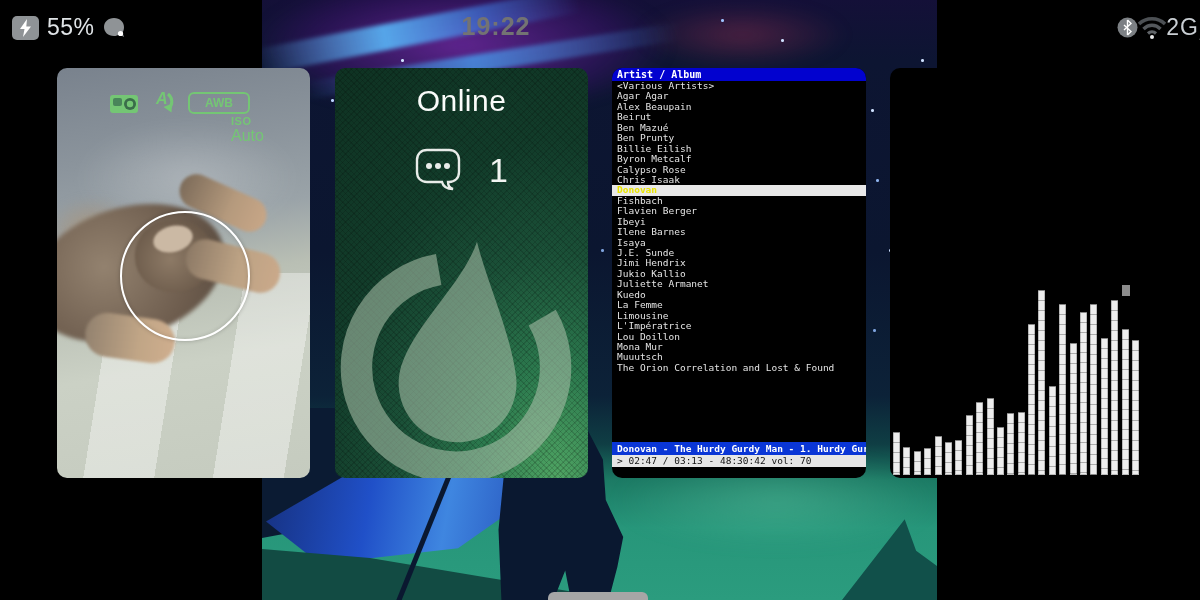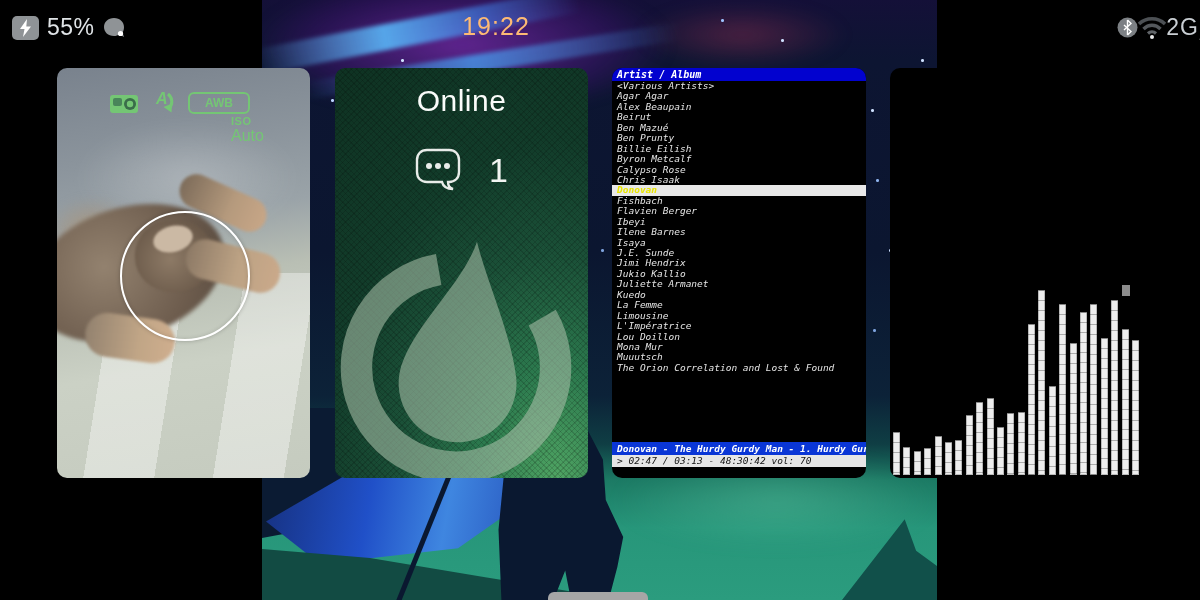--- a/index.html
+++ b/index.html
@@ -35,21 +35,21 @@
     clip-path:polygon(0 100%,66% 5%,78% 42%,100% 60%,100% 100%);}
   .figure{left:222px;top:415px;width:145px;height:185px;background:#0a1830;
     clip-path:polygon(12% 100%,10% 62%,14% 30%,24% 8%,48% 0,70% 6%,82% 24%,84% 46%,96% 66%,92% 82%,86% 100%,60% 100%,56% 84%,48% 100%);}
   .spear{left:162px;top:452px;width:5px;height:160px;background:#0a1830;transform:rotate(22deg);}
   .home-indicator{left:286px;top:592px;width:100px;height:10px;background:#a6a6a6;border-radius:6px 6px 0 0;}
   
   #statusbar{position:absolute;left:0;top:0;width:1200px;height:58px;padding-left:35px;}
   .sb-left{position:absolute;left:12px;top:14px;display:flex;align-items:center;gap:8px;}
   .battery-icon{width:27px;height:24px;background:#8f9396;border-radius:5px;display:flex;align-items:center;justify-content:center;}
   .batt-pct{font-size:23px;color:#dfe3e6;letter-spacing:.5px;}
-  .clock{position:absolute;left:0;top:12px;width:992px;text-align:center;font-size:25px;font-weight:400;color:#fdba74;letter-spacing:1px;}
+  .clock{position:absolute;left:0;top:12px;width:992px;text-align:center;font-size:25px;font-weight:700;color:#737373;letter-spacing:1px;}
   .sb-right{position:absolute;right:10px;top:14px;display:flex;align-items:center;gap:0;}
   .net-type{font-size:23px;color:#c9ced3;letter-spacing:1px;}
   .sig-tri{position:relative;width:26px;height:24px;
     background:linear-gradient(315deg,#555 20%,#8a8d90 45%,#e8e8e8 72%);
     clip-path:polygon(100% 0,100% 100%,0 100%);}
   .sig-tri span{position:absolute;left:9px;top:4px;font-size:15px;font-weight:bold;color:#1c1c1c;}
   
   .cover{position:absolute;top:68px;width:253px;height:410px;border-radius:10px;overflow:hidden;}
   
   #cover-camera{left:57px;background:linear-gradient(170deg,#79828d 0%,#8b949c 22%,#9aa3a8 38%,#b9bfb4 52%,#cbd1c5 70%,#c5cbbf 100%);}
@@ -83,21 +83,21 @@
   #cover-online{left:335px;
     background:radial-gradient(140% 120% at 88% 100%,#4fa463 0%,#2c7a4e 22%,#1b5138 45%,#123c2a 68%,#0f3323 100%);}
   #cover-online .hatch{position:absolute;inset:0;
     background:repeating-linear-gradient(45deg,rgba(0,0,0,.14) 0 1px,transparent 1px 4px),
                repeating-linear-gradient(-45deg,rgba(0,0,0,.14) 0 1px,transparent 1px 4px);}
   .online-title{position:absolute;left:0;top:16px;width:253px;text-align:center;font-size:30px;font-weight:300;color:#fafcfa;letter-spacing:.5px;}
   .msg-row{position:absolute;left:0;top:80px;width:253px;display:flex;align-items:center;justify-content:center;gap:26px;}
   .msg-count{font-size:34px;font-weight:300;color:#f2f5f2;}
   .mm-logo{position:absolute;left:-10px;top:158px;width:262px;height:262px;opacity:.58;}
   
-  #cover-music{left:612px;width:254px;background:#000;font-family:"DejaVu Sans Mono",monospace;display:flex;flex-direction:column;font-style:italic;}
+  #cover-music{left:612px;width:254px;background:#000;font-family:"DejaVu Sans Mono",monospace;display:flex;flex-direction:column;}
   .m-header{height:13px;line-height:13px;background:#0202cf;color:#fff;font-weight:bold;font-size:10px;padding-left:5px;white-space:nowrap;}
   .mrow{height:10.45px;line-height:10.5px;font-size:9.5px;color:#e4e4e4;padding-left:5px;white-space:nowrap;overflow:hidden;}
   .mrow.selected{background:#e8e8e8;color:#e8e400;font-weight:bold;}
   .m-spacer{flex:1;}
   .m-nowplaying{height:13px;line-height:13px;background:#0a36d6;color:#fff;font-weight:bold;font-size:9.5px;padding-left:5px;white-space:nowrap;overflow:hidden;}
   .m-status{height:12px;line-height:12px;background:#e6e6e6;color:#141414;font-size:9.5px;font-weight:500;padding-left:5px;white-space:nowrap;overflow:hidden;margin-bottom:11px;}
   
   #cover-viz{left:890px;background:#000;}
   .viz-bars{position:absolute;left:3px;right:3px;bottom:3px;height:404px;display:flex;align-items:flex-end;gap:3.4px;}
   .viz-bar{width:7px;flex:0 0 7px;background-color:#ededed;

